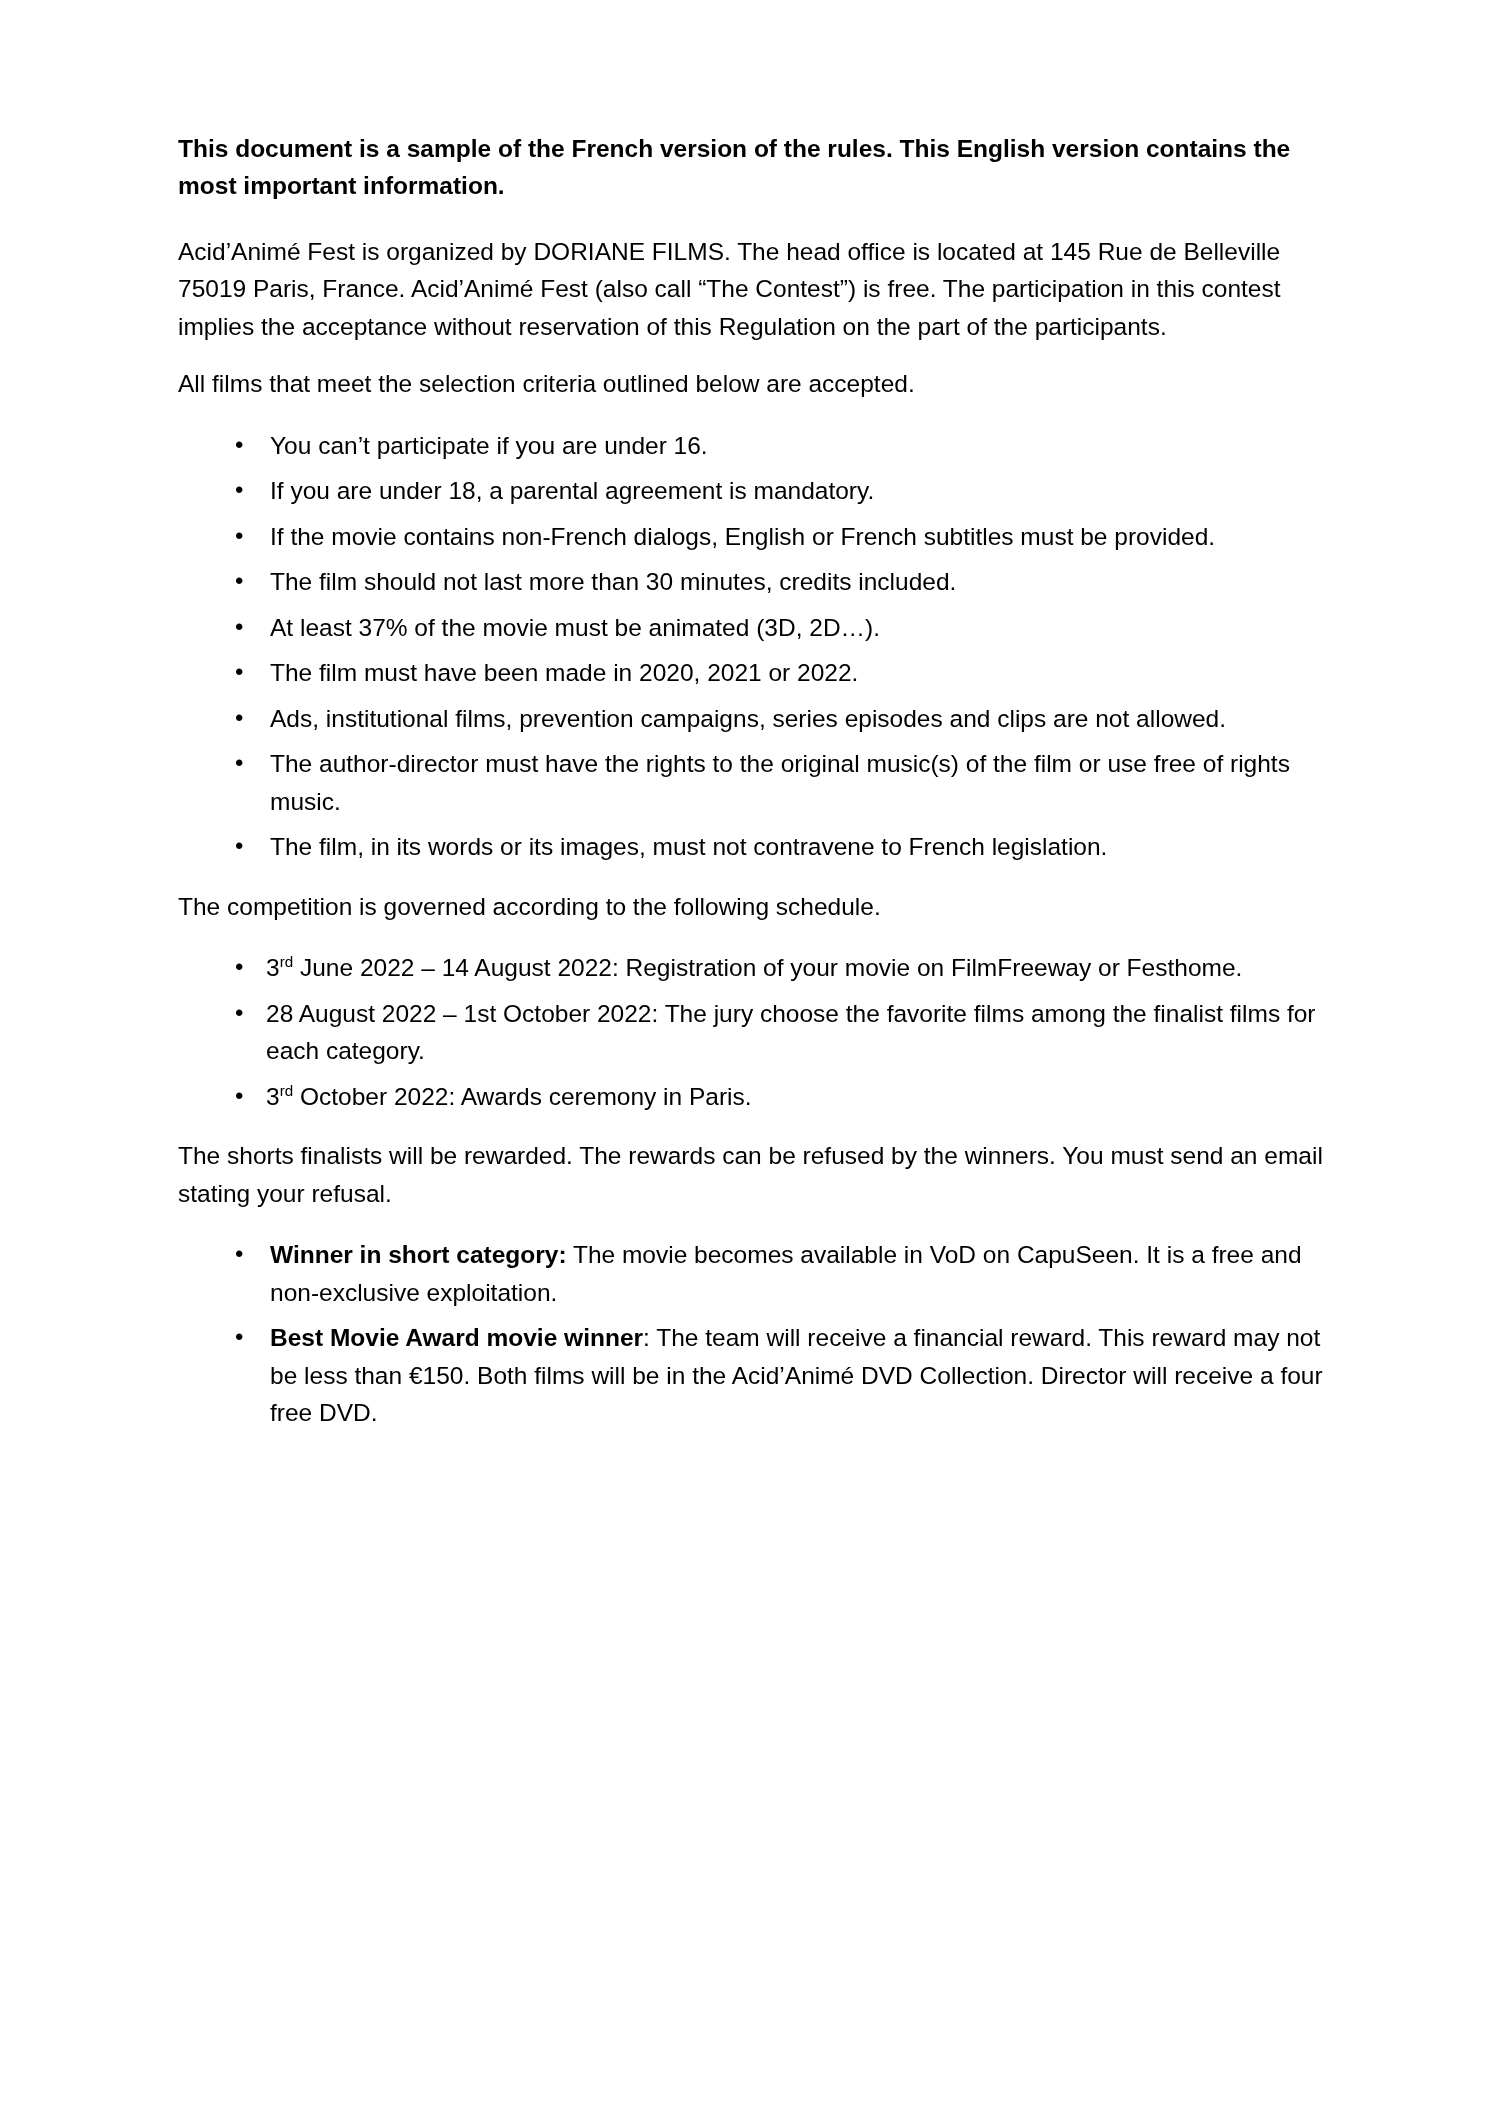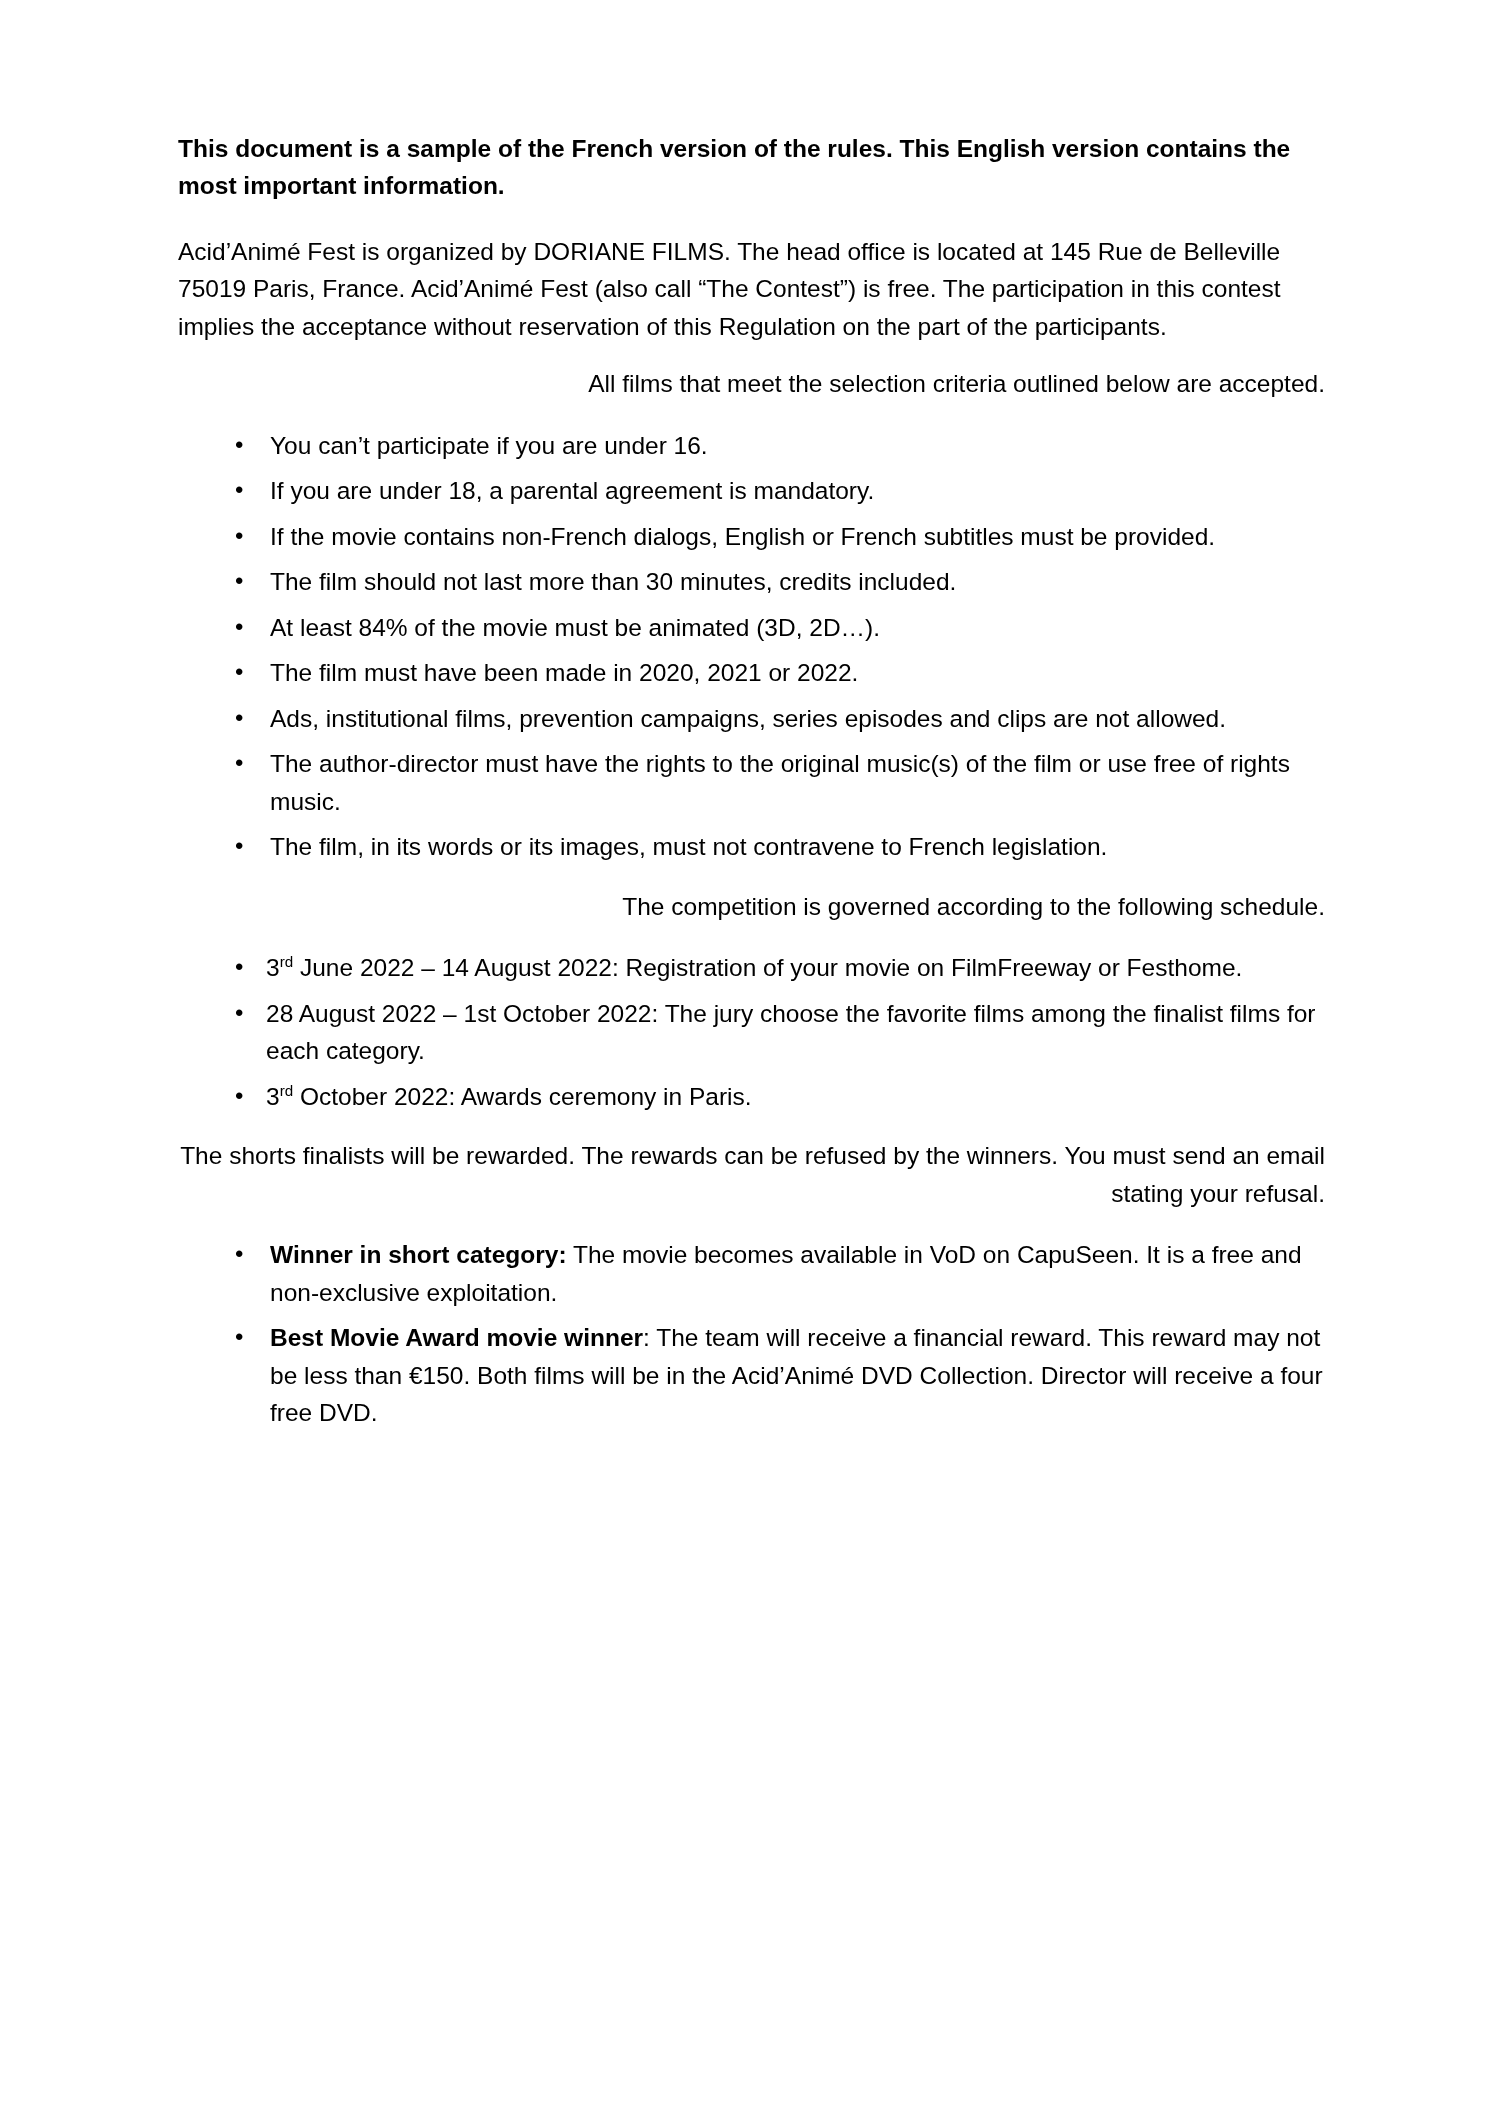--- a/index.html
+++ b/index.html
@@ -33,21 +33,20 @@
     margin: 0 0 20px 0;
     padding: 0;
     text-align: left;
   }
   p.para.lead {
     font-weight: bold;
     margin-bottom: 28px;
   }
   p.para.tight {
     margin-bottom: 24px;
-    text-align: right;
   }
   ul.bullets {
     list-style: none;
     margin: 0 0 22px 0;
     padding: 0;
   }
   ul.bullets li {
     position: relative;
     padding-left: 92px;
     margin: 0 0 8px 0;
@@ -90,21 +89,21 @@
 
     <p class="para">Acid’Animé Fest is organized by DORIANE FILMS. The head office is located at 145 Rue de Belleville 75019 Paris, France. Acid’Animé Fest (also call “The Contest”) is free. The participation in this contest implies the acceptance without reservation of this Regulation on the part of the participants.</p>
 
     <p class="para tight">All films that meet the selection criteria outlined below are accepted.</p>
 
     <ul class="bullets">
       <li>You can’t participate if you are under 16.</li>
       <li>If you are under 18, a parental agreement is mandatory.</li>
       <li>If the movie contains non-French dialogs, English or French subtitles must be provided.</li>
       <li>The film should not last more than 30 minutes, credits included.</li>
-      <li>At least 84% of the movie must be animated (3D, 2D…).</li>
+      <li>At least 37% of the movie must be animated (3D, 2D…).</li>
       <li>The film must have been made in 2020, 2021 or 2022.</li>
       <li>Ads, institutional films, prevention campaigns, series episodes and clips are not allowed.</li>
       <li>The author-director must have the rights to the original music(s) of the film or use free of rights music.</li>
       <li>The film, in its words or its images, must not contravene to French legislation.</li>
     </ul>
 
     <p class="para tight">The competition is governed according to the following schedule.</p>
 
     <ul class="bullets schedule">
       <li><span>3</span><sup>rd</sup><span> June 2022 – 14 August 2022: Registration of your movie on FilmFreeway or Festhome.</span></li>

